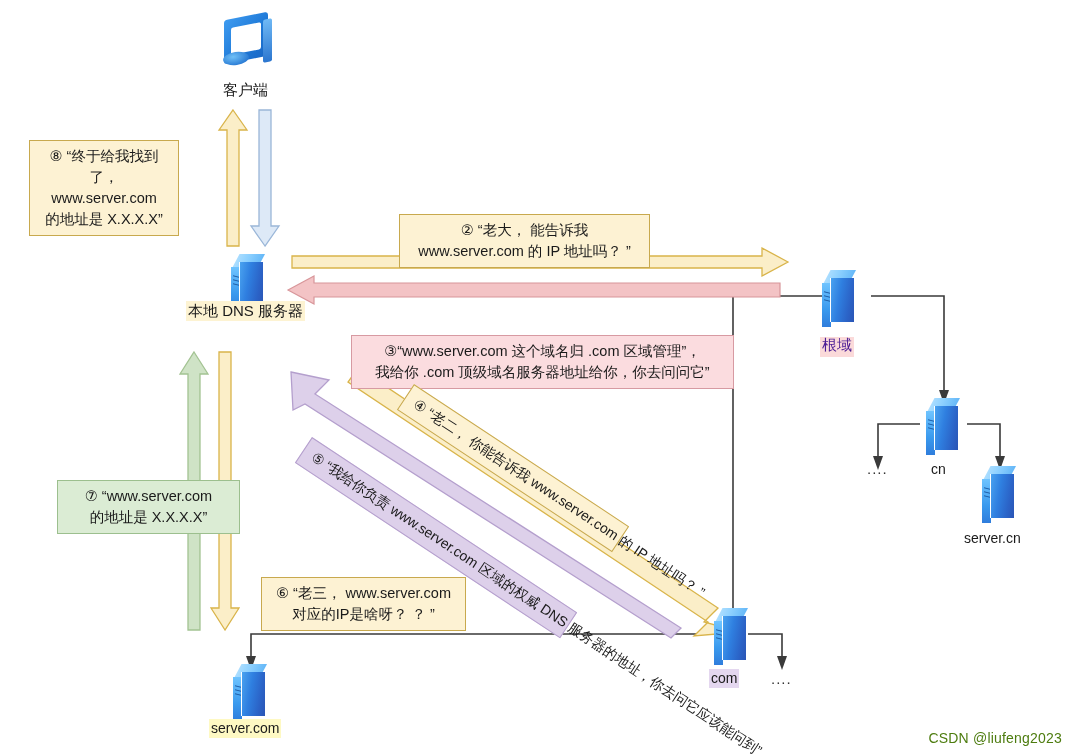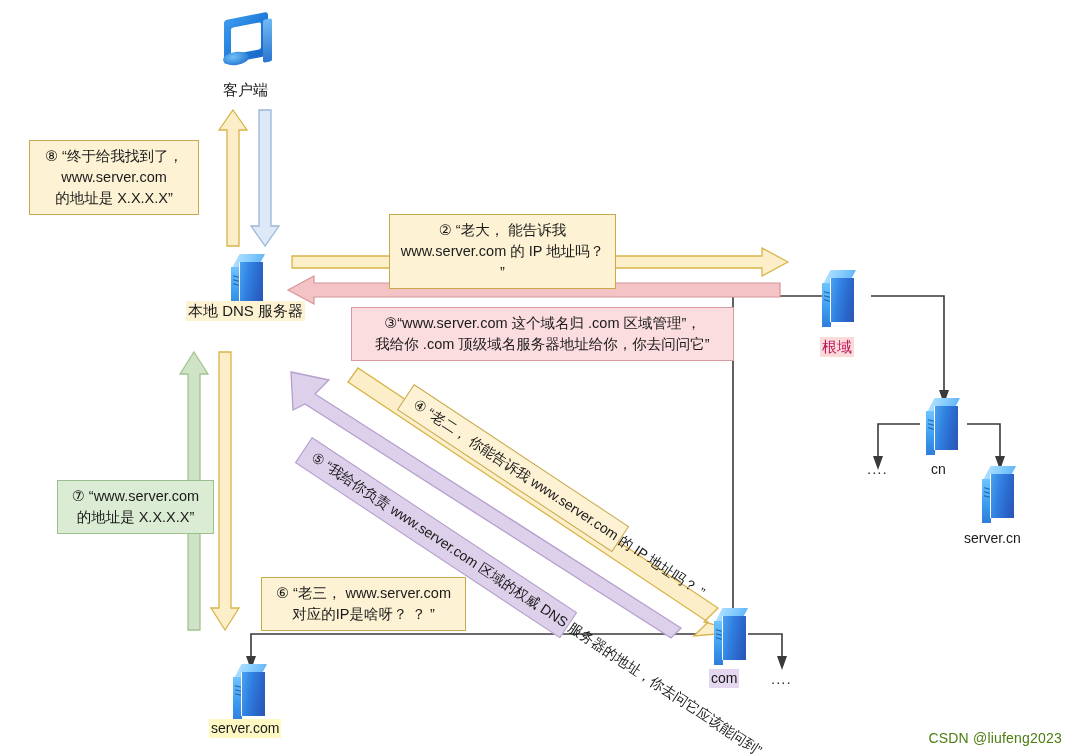--- a/index.html
+++ b/index.html
@@ -81,40 +81,40 @@
 
   
   .node-label {
     position: absolute;
     font-size: 15px;
     white-space: nowrap;
     line-height: 1.2;
     padding: 1px 2px;
   }
   .hl-yellow { background: #fdf3d2; }
-  .hl-pink   { background: #fbdada; color:#be185d; }
+  .hl-pink   { background: #fbdada; color:#4c1d95;font-family:Liberation Mono, monospace; }
   .hl-purple { background: #e4d7ef; }
   .hl-green  { background: #fef9c3; }
   .plain     { background: transparent; }
   .lbl-small { font-size: 14px; }
 
   
   .callout {
     position: absolute;
     border: 1px solid #c8a94e;
     background: #fdf2d3;
     font-size: 14.5px;
     line-height: 1.45;
     text-align: center;
     padding: 5px 8px;
     white-space: pre-line;
     color: #1a1a1a;
   }
   .callout.blue { background:#dbe8f7; border-color:#93b2d6; }
-  .callout.pink { background:#fbdcdf; border-color:#d79aa2; }
+  .callout.pink { background:#fbdcdf; border-color:#d79aa2;margin-top:28px; }
   .callout.green{ background:#dbecd4; border-color:#9cbf8e; }
 
   .rot { transform-origin: 0 0; }
   .callout.rot-band {
     text-align: left;
     white-space: nowrap;
     padding: 4px 10px;
     font-size: 14px;
     line-height: 1.5;
   }
@@ -300,36 +300,36 @@
         <div class="face"></div>
       <div class="vents">
           <i></i>
           <i></i>
           <i></i>
         </div>
     </div>
   </div>
   <div class="node-label hl-green lbl-small" style="left:209px; top:719px;">server.com</div>
 
-  <div class="callout" style="left:29px; top:140px; width:170px;">⑧ “终于给我找到了，
+  <div class="callout" style="left:29px; top:140px; width:150px;">⑧ “终于给我找到了，
 www.server.com
 的地址是 X.X.X.X”</div>
 
 
-  <div class="callout" style="left:389px; top:214px; width:227px;">② “老大， 能告诉我
+  <div class="callout" style="left:399px; top:214px; width:251px;">② “老大， 能告诉我
 www.server.com 的 IP 地址吗？ ”</div>
 
   <div class="callout pink" style="left:351px; top:307px; width:383px; text-align:center;">③“www.server.com 这个域名归 .com 区域管理”，
 我给你 .com 顶级域名服务器地址给你，你去问问它”</div>
 
   <div class="callout rot rot-band" style="left:414px; top:384px; transform: rotate(33.5deg); width:258px;">④ “老二，   你能告诉我 www.server.com  的 IP 地址吗？ ”</div>
 
   <div class="callout rot rot-band purple" style="left:312px; top:437px; transform: rotate(33.5deg); width:318px;">⑤ “我给你负责 www.server.com 区域的权威 DNS 服务器的地址，你去问它应该能问到”</div>
 
-  <div class="callout green" style="left:57px; top:480px; width:157px;">⑦ “www.server.com
+  <div class="callout green" style="left:57px; top:480px; width:183px;">⑦ “www.server.com
 的地址是 X.X.X.X”</div>
 
   <div class="callout" style="left:261px; top:577px; width:205px;">⑥ “老三， www.server.com
 对应的IP是啥呀？ ？ ”</div>
 
   <div class="watermark">CSDN @liufeng2023</div>
 
 </div>
 
 </body></html>

